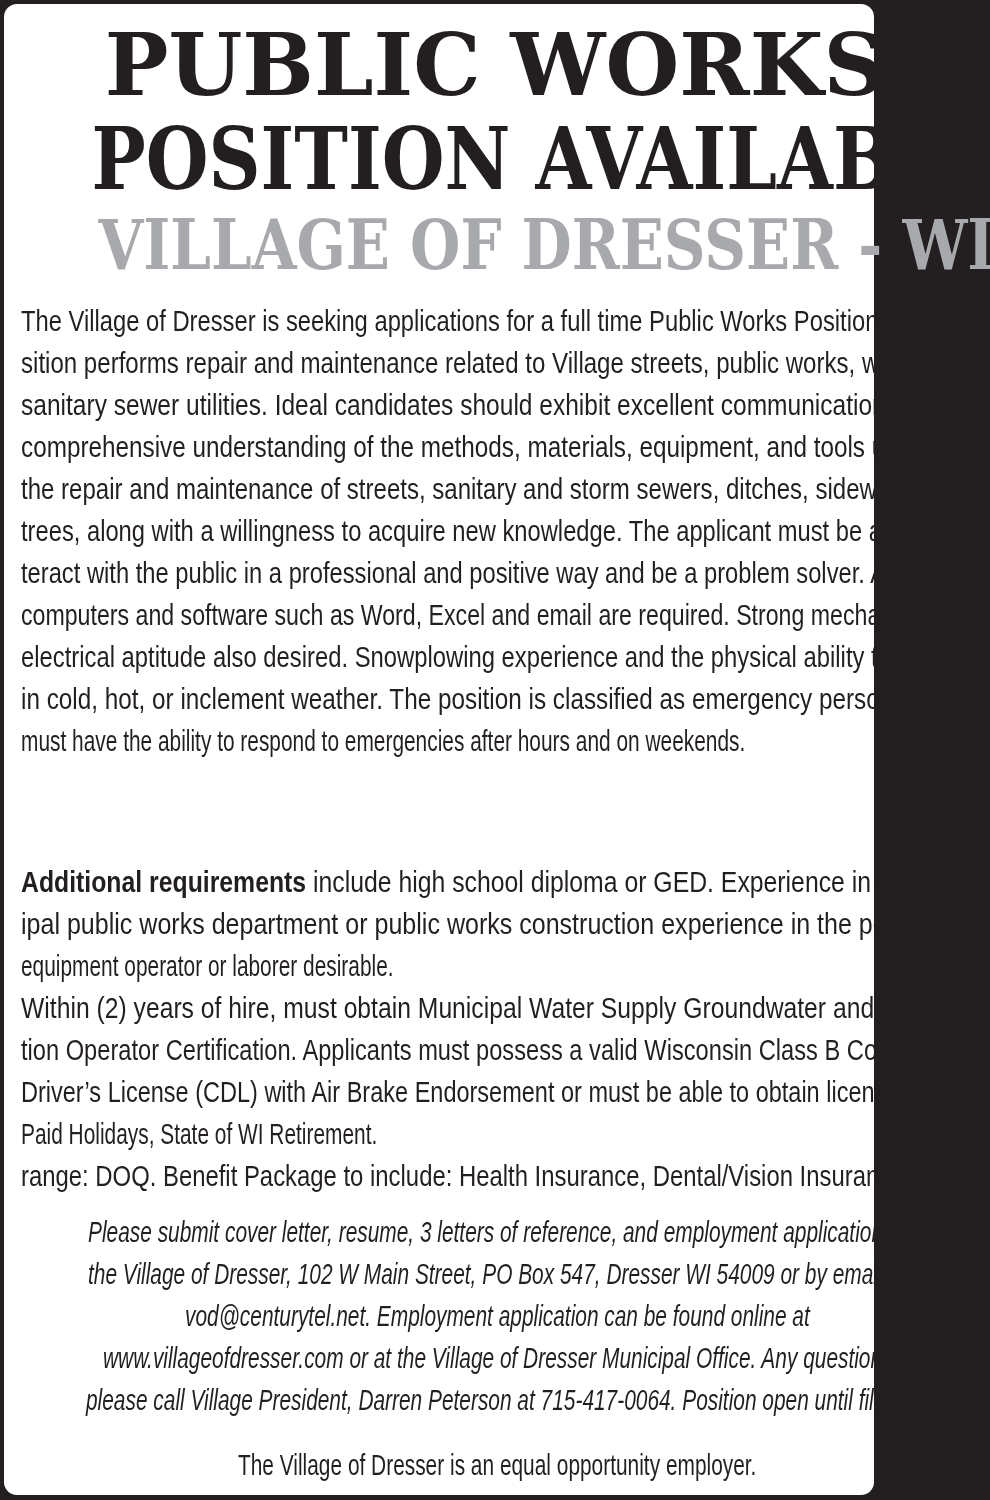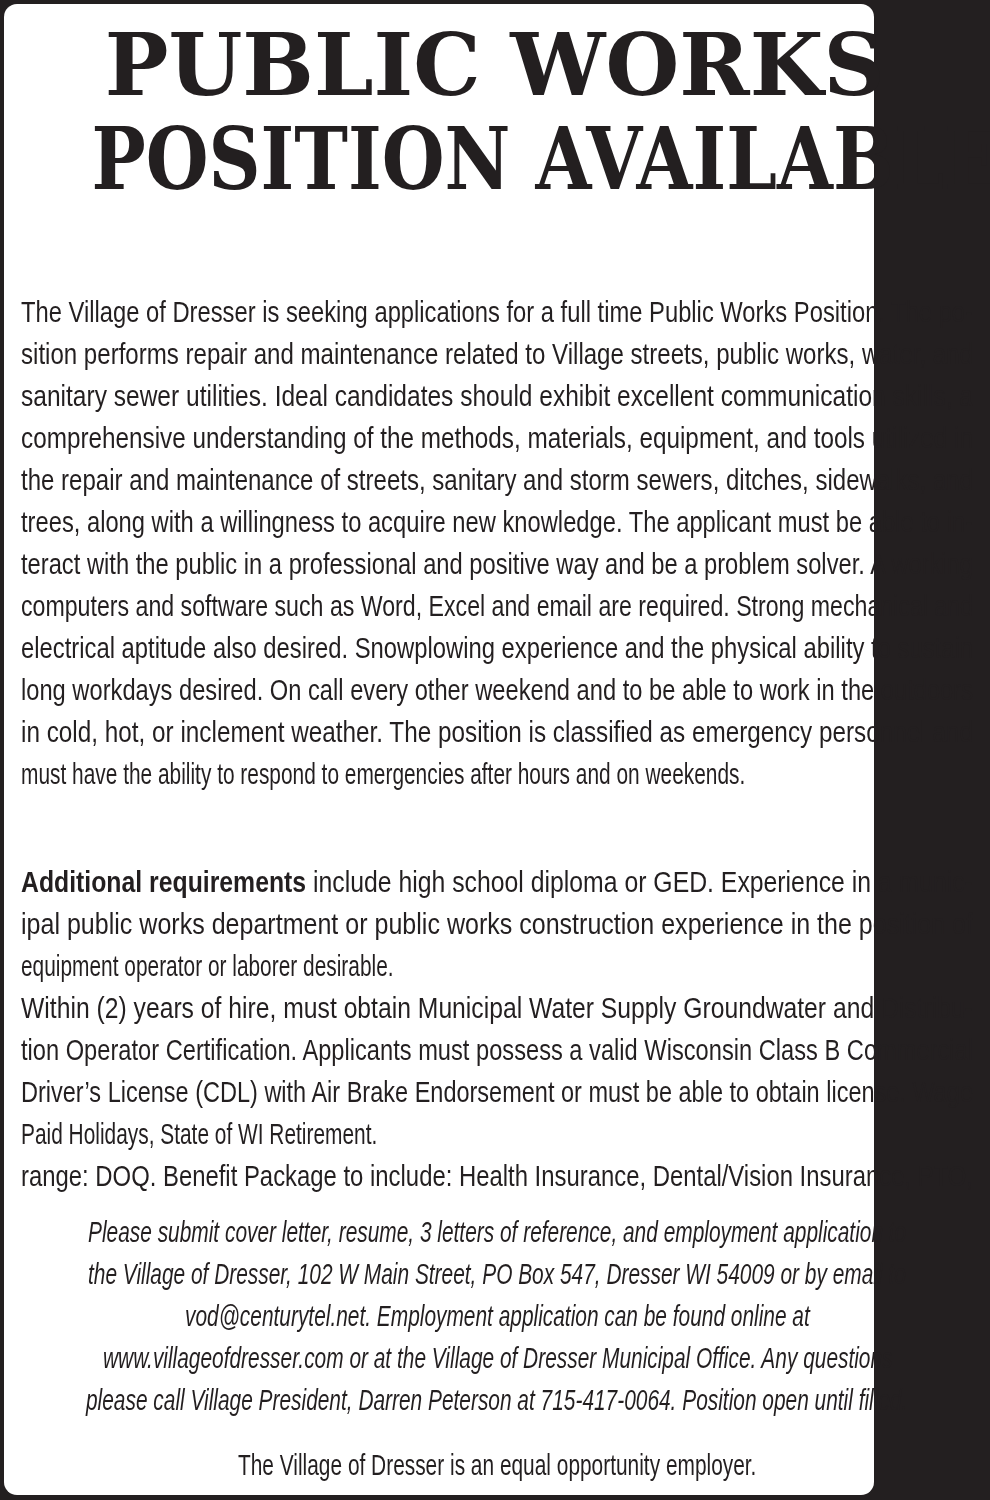--- a/index.html
+++ b/index.html
@@ -29,36 +29,39 @@
     font-family: "Liberation Sans", sans-serif; font-size: 29px; line-height: 42px;
     color: #231f20; white-space: nowrap;
   }
   .line-inner {
     position: absolute; left: 0; top: 0; width: 952px;
     display: block;
   }
   .justify .line-inner { text-align: justify; text-align-last: justify; }
   .center .line-inner { text-align: center; }
   .bold { font-weight: bold; }
-  .p1 { top: 287px; }
+  .p1 { top: 296px; }
   .p2 { top: 857px; }
   .p3 { top: 1207px; font-style: italic; }
   .p4 { top: 1440px; }
   .italic { }
 </style>
 </head>
 <body>
 
 <div class="ad">
 
   <div class="headline hl1">
     <span class="hl-inner" style="transform: scale(0.985763, 1); transform-origin: center top;">PUBLIC WORKS</span>
   </div>
   <div class="headline hl2">
     <span class="hl-inner" style="transform: scale(0.838424, 1); transform-origin: center top;">POSITION AVAILABLE</span>
+  </div>
+  <div class="headline hl3">
+    <span class="hl-inner" style="transform: scale(0.825925, 1); transform-origin: center top;">VILLAGE OF DRESSER - WI</span>
   </div>
 
   <div class="para p1 justify">
     <div class="line">
         <span class="line-inner" style="width: auto; text-align: left; text-align-last: auto; display: inline-block; transform-origin: left top; transform: scaleX(0.819167); left: 0px;">The Village of Dresser is seeking applications for a full time Public Works Position.  The po-</span>
       </div>
     <div class="line">
         <span class="line-inner" style="width: auto; text-align: left; text-align-last: auto; display: inline-block; transform-origin: left top; transform: scaleX(0.829867); left: 0px;">sition performs repair and maintenance related to Village streets, public works, water, and</span>
       </div>
     <div class="line">
@@ -74,23 +77,20 @@
         <span class="line-inner" style="width: auto; text-align: left; text-align-last: auto; display: inline-block; transform-origin: left top; transform: scaleX(0.81832); left: 0px;">trees, along with a willingness to acquire new knowledge.  The applicant must be able to in-</span>
       </div>
     <div class="line">
         <span class="line-inner" style="width: auto; text-align: left; text-align-last: auto; display: inline-block; transform-origin: left top; transform: scaleX(0.817946); left: 0px;">teract with the public in a professional and positive way and be a problem solver.  A working</span>
       </div>
     <div class="line">
         <span class="line-inner" style="width: auto; text-align: left; text-align-last: auto; display: inline-block; transform-origin: left top; transform: scaleX(0.798448); left: 0px;">computers and software such as Word, Excel and email are required.  Strong mechanical and</span>
       </div>
     <div class="line">
         <span class="line-inner" style="width: auto; text-align: left; text-align-last: auto; display: inline-block; transform-origin: left top; transform: scaleX(0.821342); left: 0px;">electrical aptitude also desired.  Snowplowing experience and the physical ability to sustain</span>
-      </div>
-    <div class="line">
-        <span class="line-inner" style="width: auto; text-align: left; text-align-last: auto; display: inline-block; transform-origin: left top; transform: scaleX(0.816806); left: 0px;">long workdays desired.  On call every other weekend and to be able to work in the outdoors</span>
       </div>
     <div class="line">
         <span class="line-inner" style="width: auto; text-align: left; text-align-last: auto; display: inline-block; transform-origin: left top; transform: scaleX(0.838074); left: 0px;">in cold, hot, or inclement weather.  The position is classified as emergency personnel and</span>
       </div>
     <div class="line last">
         <span class="line-inner nojust" style="width: auto; text-align: left; text-align-last: auto; display: inline-block; transform-origin: left top; transform: scaleX(0.72); left: 0px;">must have the ability to respond to emergencies after hours and on weekends.</span>
       </div>
   </div>
 
   <div class="para p2 justify">

